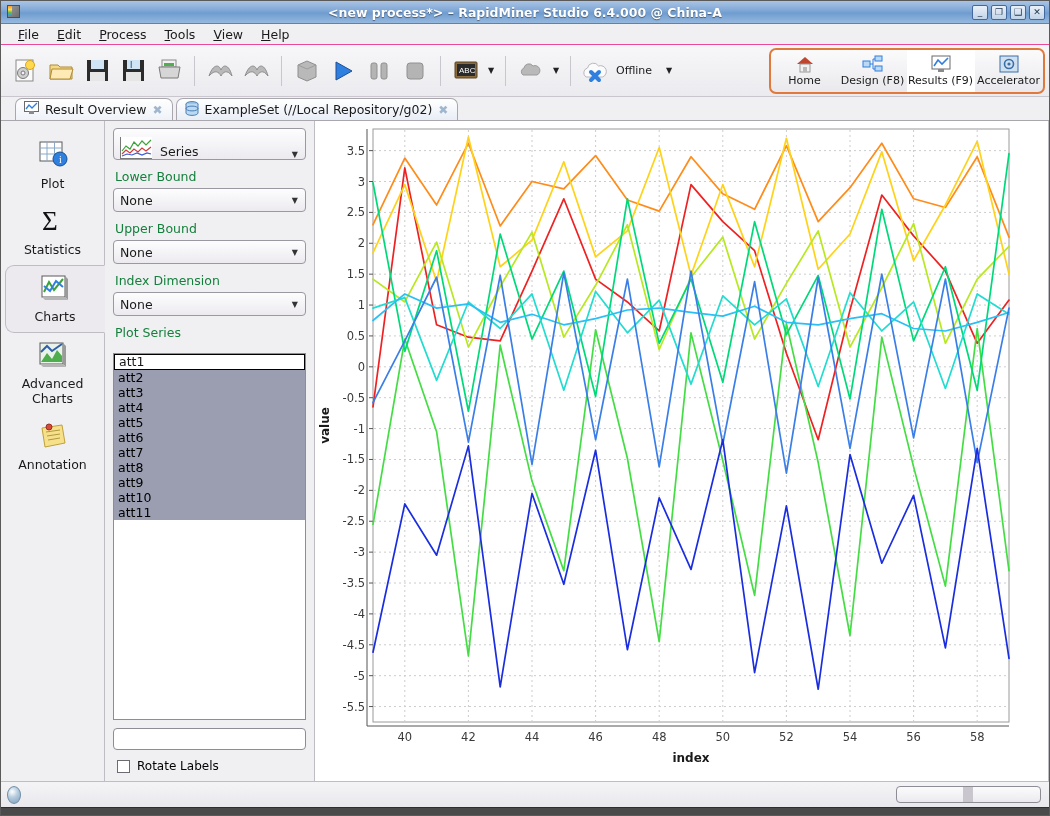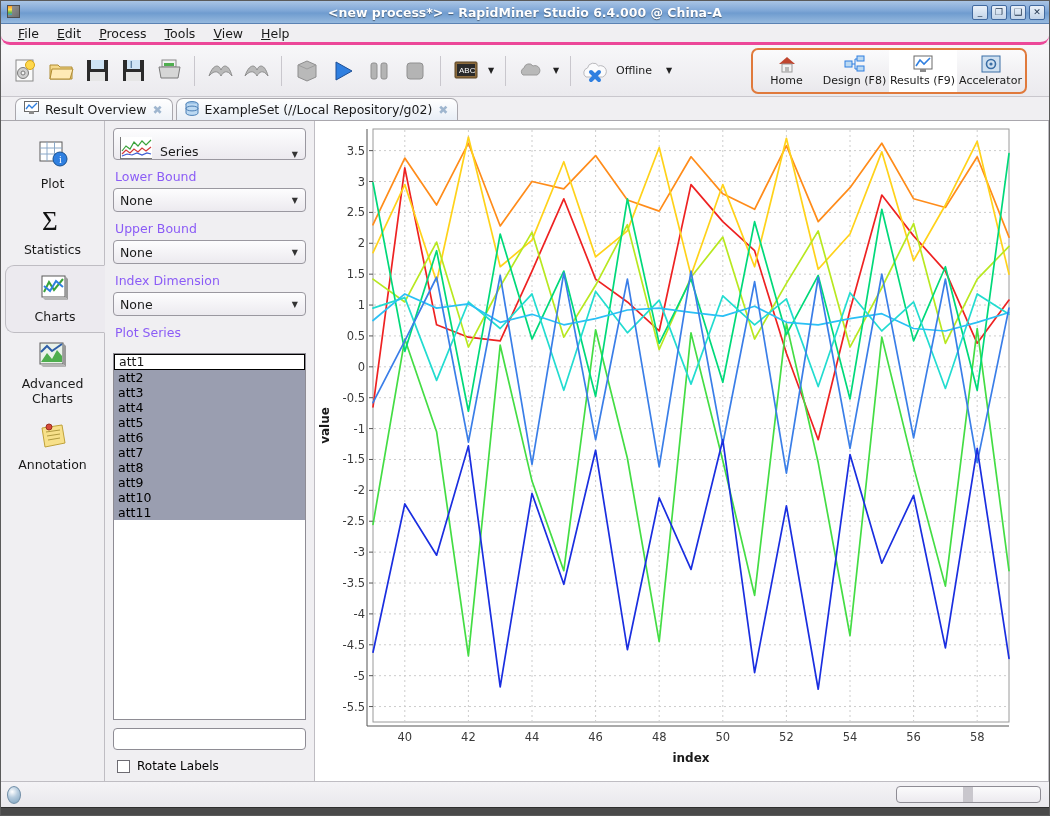--- a/index.html
+++ b/index.html
@@ -58,22 +58,21 @@
     display:flex; align-items:center; justify-content:center;
     line-height: 1;
   }
 
   
   #menubar {
     height: 21px; flex: 0 0 21px;
     background: #f0eff2;
     display: flex; align-items: center;
     padding-left: 8px;
-    border-bottom: 3px solid #ec4899;
-    border-radius: 9px;
+    border-bottom: 1px solid #ec4899;
   }
   .menu-item {
     padding: 2px 9px; font-size: 12.5px; color: #1a1a1a;
   }
   .menu-item u { text-decoration: underline; }
 
   
   #toolbar {
     height: 52px; flex: 0 0 52px;
     background: linear-gradient(to bottom,#f7f7f9,#ebeaee);
@@ -89,21 +88,21 @@
   }
   .tb-sep { width:1px; height: 30px; background:#c9c7cd; margin: 0 7px; }
   .tb-arrow {
     width: 14px; height: 30px; display:flex; align-items:center; justify-content:center;
     font-size: 8px; color:#222;
   }
   .offline-label { font-size: 11px; color: #1a1a1a; margin-left: 4px; }
 
   
   #perspectives {
-    position: absolute; right: 22px; top: 3px;
+    position: absolute; right: 4px; top: 3px;
     height: 46px;
     display: flex;
     border: 2px solid #e07a3c;
     border-radius: 7px;
     background: linear-gradient(to bottom,#fbfbfc,#e9e8ec);
     overflow: hidden;
   }
   .persp {
     width: 68px; height: 100%;
     display:flex; flex-direction:column; align-items:center; justify-content:center;
@@ -177,21 +176,21 @@
     border: 1px solid #9a98a0;
     border-radius: 4px;
     display:flex; align-items:center;
     padding: 0 4px 0 6px;
     font-size: 12.5px; color:#1a1a1a;
     position: relative;
   }
   .combo.tall { height: 32px; align-items: flex-end; }
   .combo .cval { flex:1 1 auto; overflow:hidden; white-space:nowrap; }
   .combo .carrow { font-size: 8px; color:#333; padding-right: 3px; }
-  .ctl-label { font-size: 12.5px; color:#8b5cf6; margin: 9px 0 4px 2px; }
+  .ctl-label { font-size: 12.5px; color:#15803d; margin: 9px 0 4px 2px; }
   .mini-chart-icon {
     width: 32px; height: 22px; margin-right: 8px;
     background: #ffffff; border-left:1px solid #777; border-bottom:1px solid #777;
     position: relative; overflow:hidden;
   }
   #series-list {
     flex: 1 1 auto;
     min-height: 0;
     background:#ffffff;
     border: 1px solid #8e8c94;

